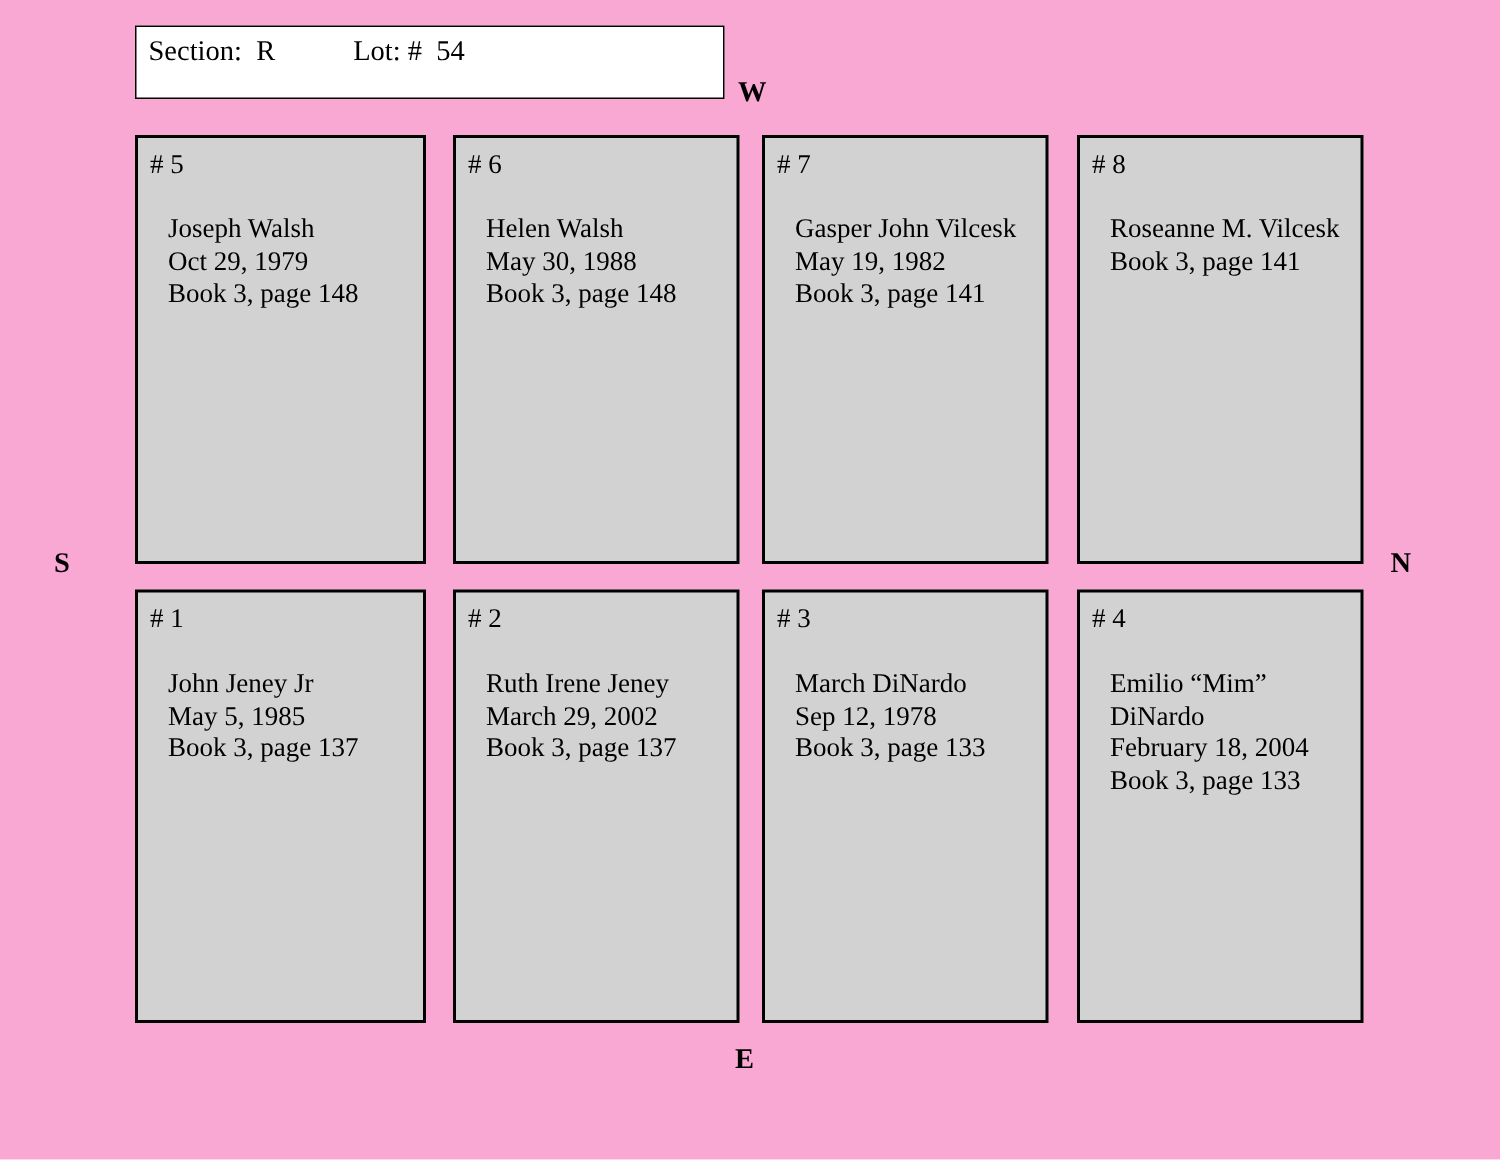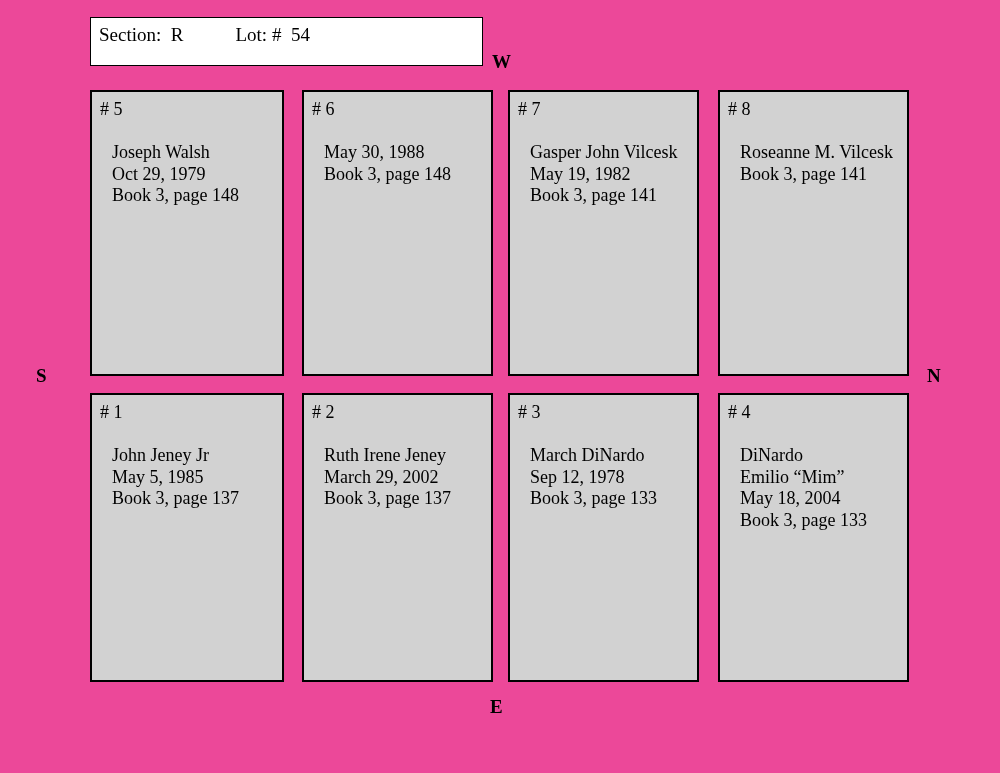--- a/index.html
+++ b/index.html
@@ -9,21 +9,21 @@
     background: #ffffff;
   }
   body {
     font-family: "Liberation Serif", "DejaVu Serif", serif;
     color: #000000;
   }
   #page {
     position: relative;
     width: 1000px;
     height: 773px;
-    background: #ec4899;
+    background: #f9a8d4;
     overflow: hidden;
   }
 
   
   .header-box {
     position: absolute;
     left: 90px;
     top: 17px;
     width: 393px;
     height: 49px;
@@ -107,20 +107,21 @@
     <div class="plot-body">
       <div class="line">Joseph Walsh</div>
       <div class="line">Oct 29, 1979</div>
       <div class="line">Book 3, page 148</div>
     </div>
   </div>
 
   <div class="plot plot-row-top plot-col-2">
     <div class="plot-number"># 6</div>
     <div class="plot-body">
+      <div class="line">Helen Walsh</div>
       <div class="line">May 30, 1988</div>
       <div class="line">Book 3, page 148</div>
     </div>
   </div>
 
   <div class="plot plot-row-top plot-col-3">
     <div class="plot-number"># 7</div>
     <div class="plot-body">
       <div class="line">Gasper John Vilcesk</div>
       <div class="line">May 19, 1982</div>
@@ -159,20 +160,20 @@
     <div class="plot-body">
       <div class="line">March DiNardo</div>
       <div class="line">Sep 12, 1978</div>
       <div class="line">Book 3, page 133</div>
     </div>
   </div>
 
   <div class="plot plot-row-bottom plot-col-4">
     <div class="plot-number"># 4</div>
     <div class="plot-body">
+      <div class="line">Emilio “Mim”</div>
       <div class="line">DiNardo</div>
-      <div class="line">Emilio “Mim”</div>
-      <div class="line">May 18, 2004</div>
+      <div class="line">February 18, 2004</div>
       <div class="line">Book 3, page 133</div>
     </div>
   </div>
 
 </div>
 
 </body></html>

